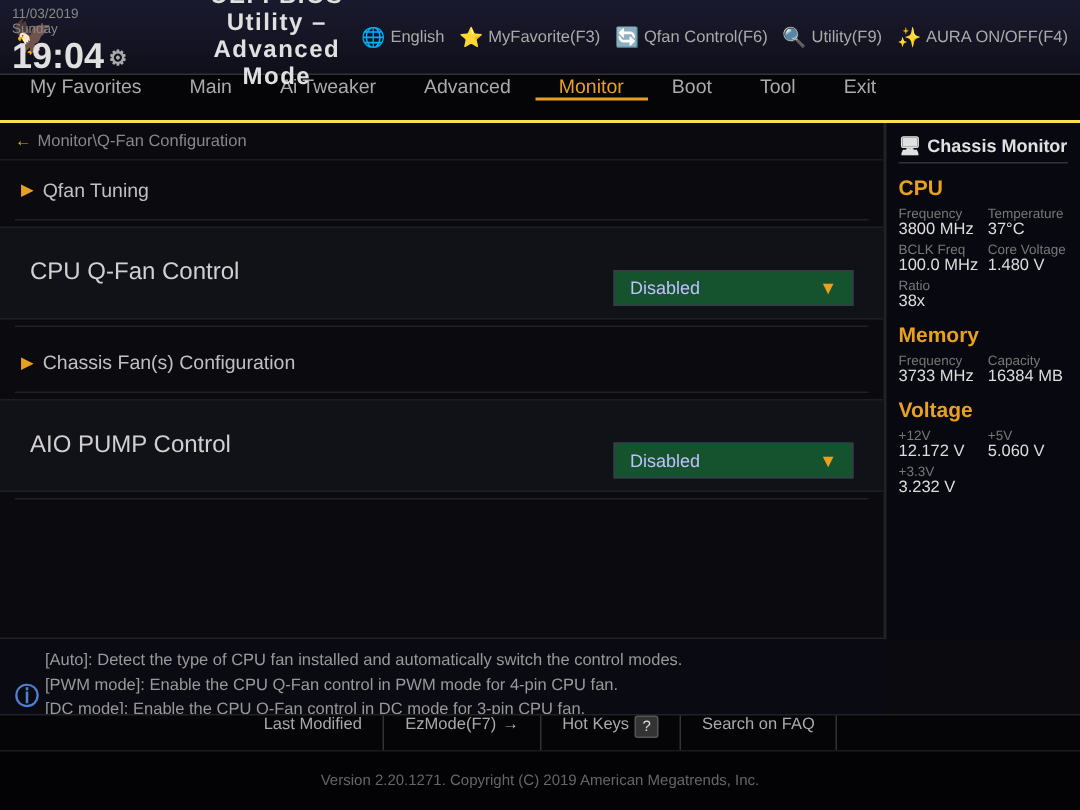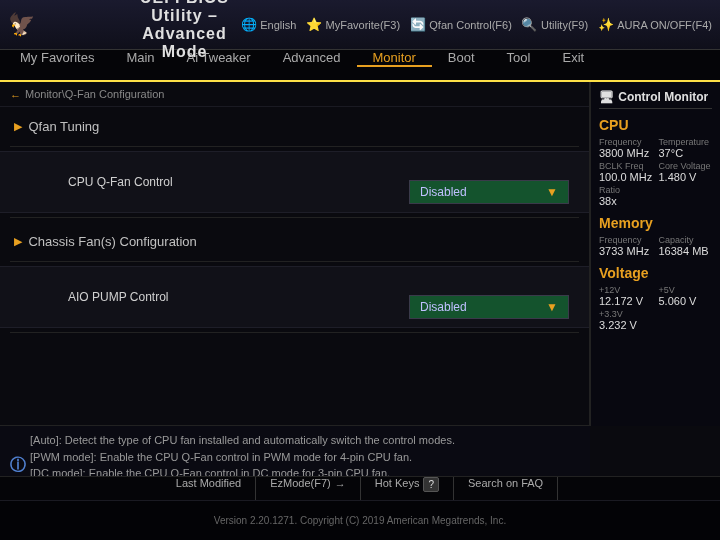--- a/index.html
+++ b/index.html
@@ -131,22 +131,21 @@
       display: flex;
       align-items: center;
       padding: 8px 20px;
       background: #111118;
       border-top: 1px solid #1e1e28;
       border-bottom: 1px solid #1e1e28;
     }
     .setting-label {
       flex: 1;
       color: #d0d0d0;
-      font-size: 12px;
-      margin-left: 48px;
+      font-size: 16px;
     }
     .setting-value {
       display: flex;
       align-items: center;
       gap: 4px;
       background: #14532d;
       border: 1px solid #3a3a4a;
       padding: 4px 10px;
       color: #c0c0ff;
       font-size: 12px;
@@ -280,20 +279,30 @@
   </style>
 </head>
 <body>
 
 <div id="top-bar">
 
   <div id="logo-area">
     <span id="logo-icon">🦅</span>
   </div>
 
+  <div style="position:absolute;left:8px;top:4px;">
+    <div style="font-size:9px;color:#888;">
+      <span>11/03/2019</span><br>
+      <span>Sunday</span>
+    </div>
+    <div style="font-size:24px;font-weight:bold;color:#e0e0e0;line-height:1;margin-top:2px;display:flex;align-items:center;gap:3px;">
+      <span>19:04</span>
+      <span style="font-size:14px;color:#aaa;">⚙</span>
+    </div>
+  </div>
 
   <div id="title-area">
     <h1>UEFI BIOS Utility – Advanced Mode</h1>
   </div>
 
   <div id="top-buttons">
     <div class="top-btn">
       <span class="top-btn-icon">🌐</span>
       <span>English</span>
     </div>
@@ -372,21 +381,21 @@
       </div>
 
       <div class="separator-line"></div>
     </div>
 
   </div>
 
   <div id="right-panel">
     <div id="right-panel-title">
       <span>🖥</span>
-      <span>Control Monitor</span>
+      <span>Chassis Monitor</span>
     </div>
 
     <div class="hw-section-title cpu-color">CPU</div>
 
     <div class="hw-row">
       <div class="hw-col">
         <div class="hw-label">Frequency</div>
         <div class="hw-value">3800 MHz</div>
       </div>
       <div class="hw-col">

